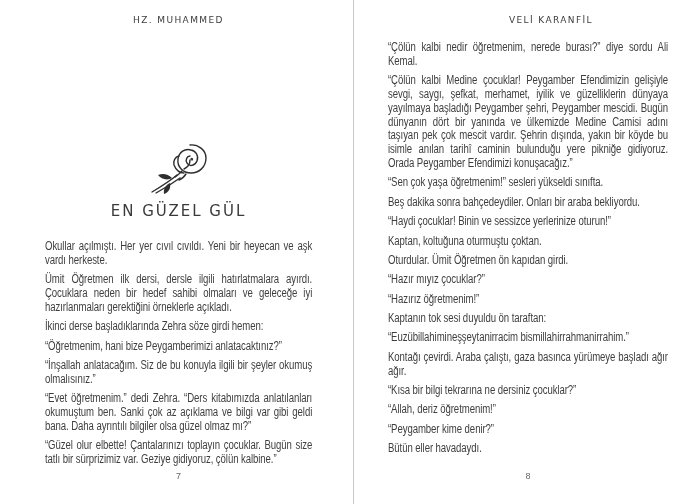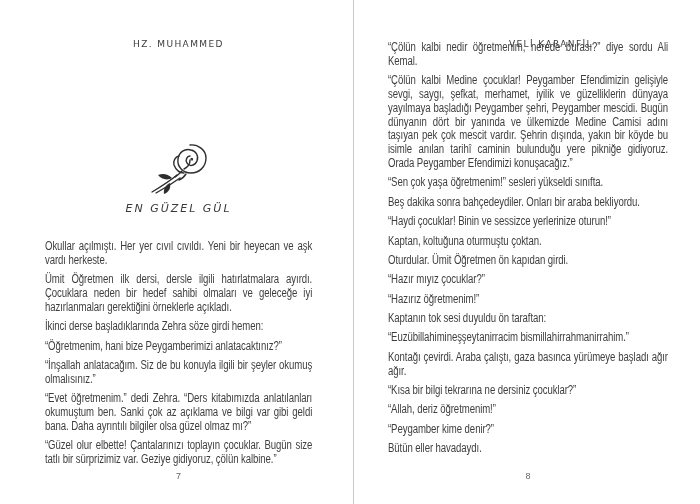--- a/index.html
+++ b/index.html
@@ -8,32 +8,31 @@
     font-family:"Liberation Sans", sans-serif; overflow:hidden;
   }
   .divider {
     position:absolute; left:353px; top:0; width:1px; height:504px;
     background:#c9c9c9;
   }
   .running-header {
     position:absolute; top:15px; text-align:center;
     font-size:9px; letter-spacing:1.4px; color:#3c3c3c;
     font-family:"DejaVu Sans", sans-serif;
-    margin-top:24px;
   }
   #header-left  { left:45px;  width:267px; }
   #header-right { left:411px; width:280px; }
   .illustration-wrap {
     position:absolute; left:45px; top:143px; width:267px;
     text-align:center; line-height:0;
   }
   .chapter-title {
     position:absolute; left:45px; top:202px; width:267px;
-    text-align:center; font-size:11px; letter-spacing:2px;
-    color:#3a3a3a; font-family:"DejaVu Sans", sans-serif;font-style:italic;
+    text-align:center; font-size:15px; letter-spacing:2px;
+    color:#3a3a3a; font-family:"DejaVu Sans", sans-serif;
   }
   .body-col {
     position:absolute; font-size:12px; line-height:13.8px; color:#3e3e3e;
     text-align:justify; letter-spacing:-0.1px;
     transform:scaleX(0.8); transform-origin:0 0;
   }
   .body-col p { margin:0 0 5.6px 0; hyphens:manual; }
   #body-left  { left:45px;  top:240px; width:334px; }
   #body-right { left:388px; top:41px;  width:350px; }
   .page-number {

